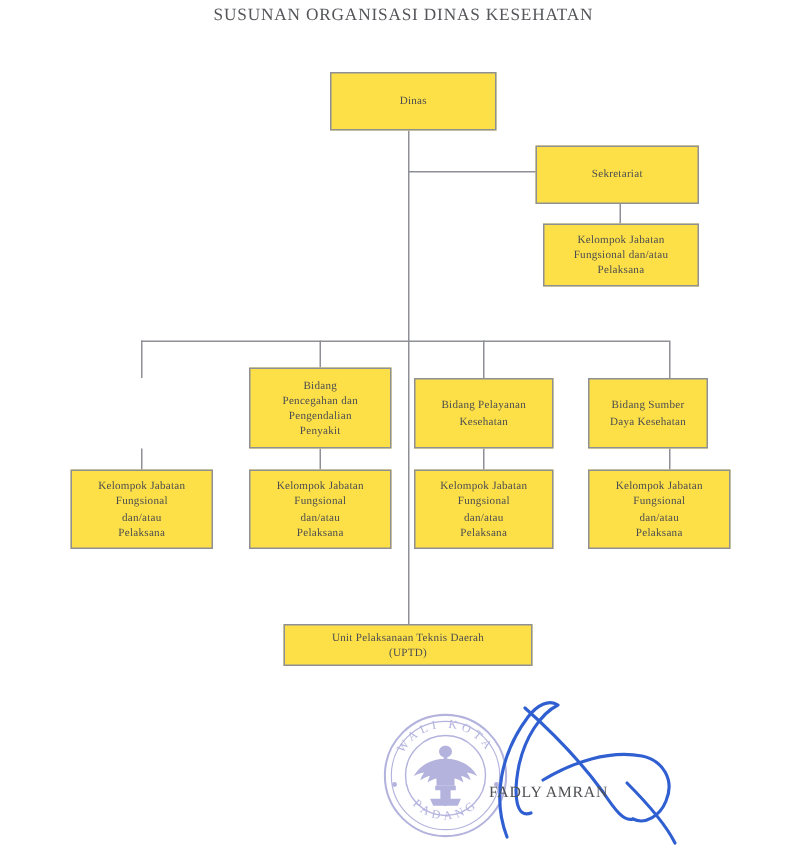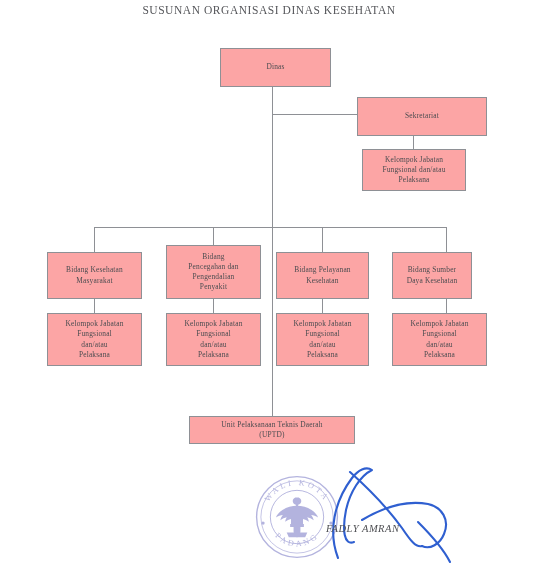--- a/index.html
+++ b/index.html
@@ -35,21 +35,21 @@
     letter-spacing: 0.55px;
     color: #55565a;
     font-family: "Liberation Serif", "DejaVu Serif", serif;
   }
 
   
   .node {
     position: absolute;
     box-sizing: border-box;
     border: 1px solid #8e9095;
-    background: #fca5a5;
+    background: #fde047;
     display: flex;
     align-items: center;
     justify-content: center;
     text-align: center;
     font-size: 7.4px;
     line-height: 1.38;
     color: #4b4c50;
     letter-spacing: 0.18px;
     z-index: 3;
     padding: 1px 3px;
@@ -87,21 +87,20 @@
     white-space: nowrap;
   }
   .sign-name {
     position: absolute;
     left: 76px;
     top: 61px;
     font-size: 10.5px;
     letter-spacing: 0.5px;
     color: #4f5054;
     white-space: nowrap;
-    font-style: italic;
   }
   .stamp {
     position: absolute;
     left: 4px;
     top: 12px;
     width: 86px;
     height: 86px;
     opacity: 0.52;
   }
   .signature-stroke {
@@ -136,34 +135,30 @@
 
   <div class="line v" style="left:94px; top:299px; height:14px;"></div>
   <div class="line v" style="left:213px; top:299px; height:14px;"></div>
   <div class="line v" style="left:322px; top:299px; height:14px;"></div>
   <div class="line v" style="left:446px; top:299px; height:14px;"></div>
 
   <div class="node" style="left:220px; top:48px; width:111px; height:39px;">
     <span class="node-label">Dinas</span>
   </div>
 
-  <div class="node" style="left:357px; top:97px; width:130px; height:39px;">
+  <div class="node" style="left:357px; top:97px; width:109px; height:39px;">
     <span class="node-label">Sekretariat</span>
   </div>
 
   <div class="node" style="left:362px; top:149px; width:104px; height:42px;">
     <span class="node-label">Kelompok Jabatan
 Fungsional dan/atau
 Pelaksana</span>
   </div>
 
-  <div class="node" style="left:47px; top:252px; width:95px; height:47px;">
-    <span class="node-label">Bidang Kesehatan
-Masyarakat</span>
-  </div>
 
   <div class="node" style="left:166px; top:245px; width:95px; height:54px;">
     <span class="node-label">Bidang
 Pencegahan dan
 Pengendalian
 Penyakit</span>
   </div>
 
   <div class="node" style="left:276px; top:252px; width:93px; height:47px;">
     <span class="node-label">Bidang Pelayanan

